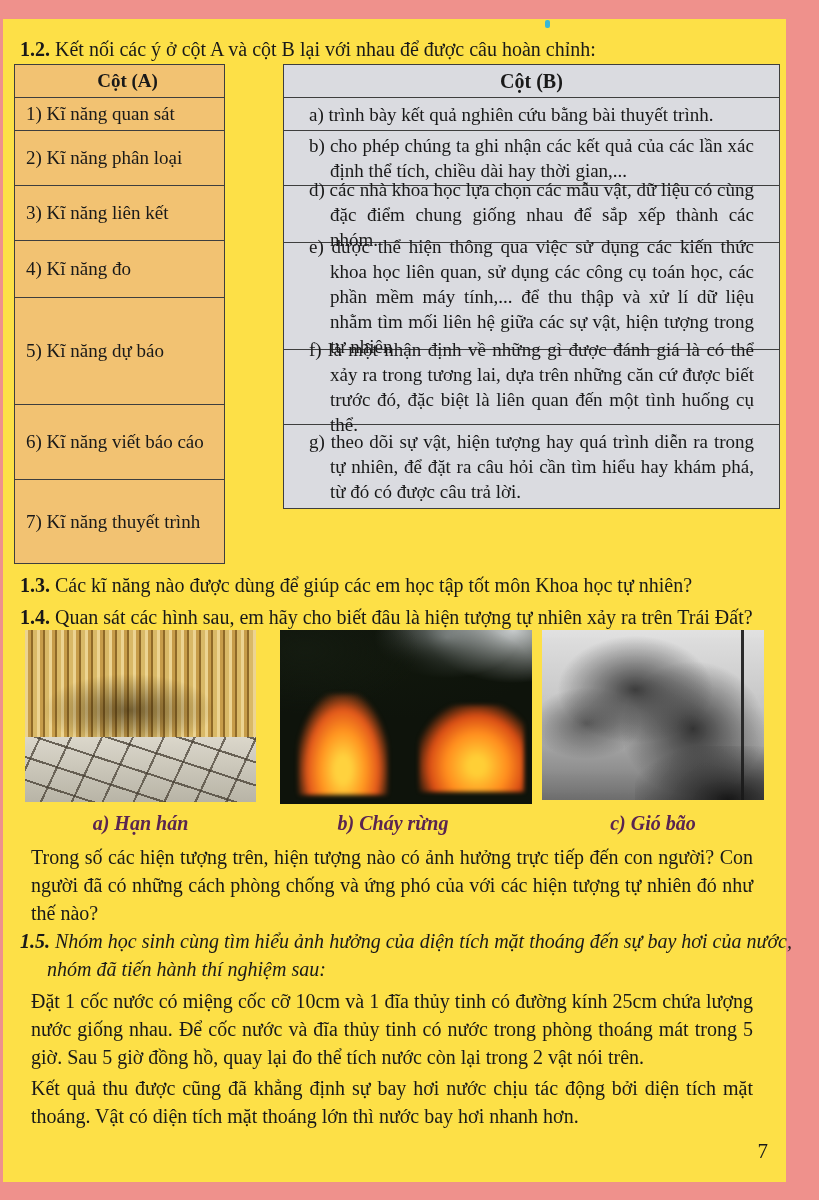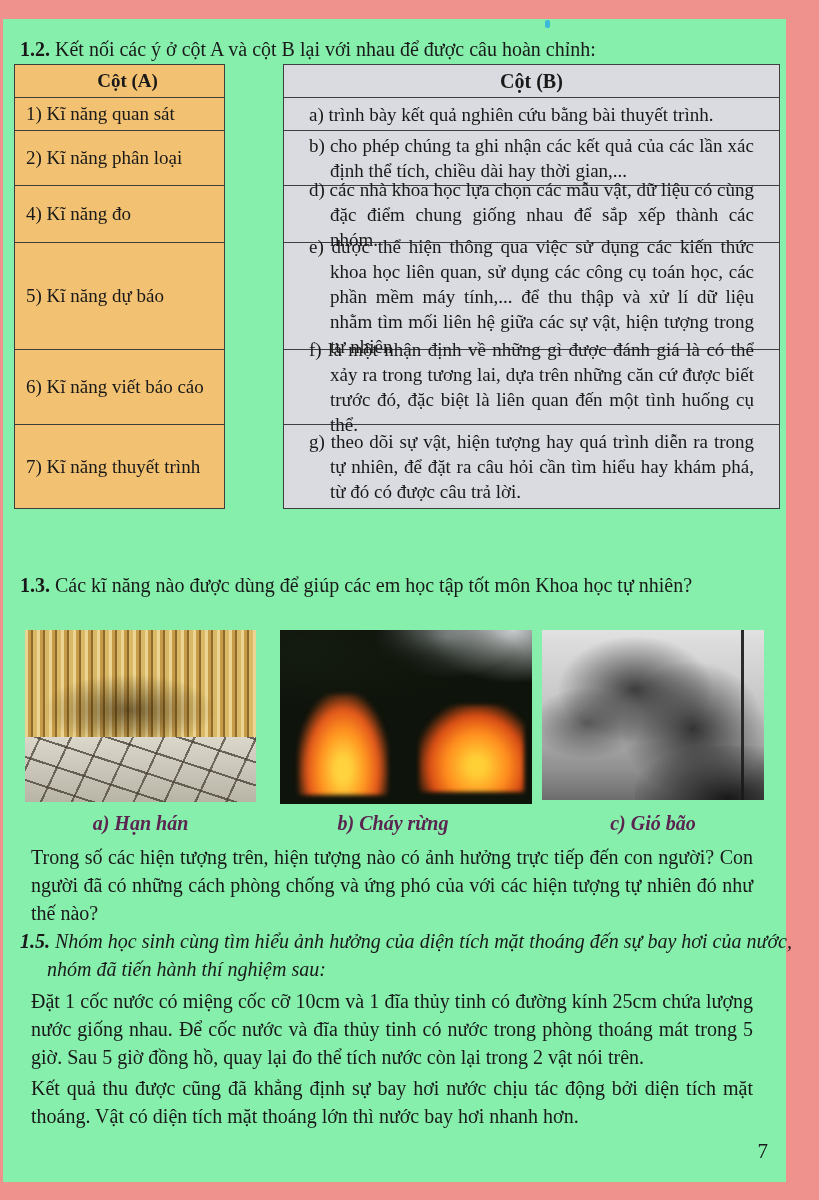--- a/index.html
+++ b/index.html
@@ -1,18 +1,18 @@
 <!DOCTYPE html>
 <html><head>
 <meta charset="utf-8">
 <style>
   html,body{margin:0;padding:0;}
   body{background:#ef918c;font-family:"Liberation Serif","DejaVu Serif",serif;color:#191919;}
   #stage{position:relative;width:819px;height:1200px;background:#ef918c;overflow:hidden;}
-  #sheet{position:absolute;left:3px;top:19px;width:783px;height:1163px;background:#86efac;}
+  #sheet{position:absolute;left:3px;top:19px;width:783px;height:1163px;background:#fde047;}
 
   
   .h-item{position:absolute;left:17px;width:745px;font-size:20px;line-height:28px;
           padding-left:27px;text-indent:-27px;text-align:justify;}
   .h-item .lbl{font-weight:bold;margin-right:5px;}
   .para{position:absolute;left:28px;width:722px;font-size:20px;line-height:28px;text-align:justify;}
 
   
   .colA,.colB{position:absolute;top:45px;border:1px solid #3e3e3e;}
   .colA{left:11px;width:209px;background:#f2c272;}
@@ -78,20 +78,21 @@
     <div class="speck"></div>
 
     <div class="h-item" style="top:16px;">
       <span class="lbl">1.2.</span><span>Kết nối các ý ở cột A và cột B lại với nhau để được câu hoàn chỉnh:</span>
     </div>
 
     <div class="colA">
       <div class="cell hdr rh0">Cột (A)</div>
       <div class="cell rh1">1) Kĩ năng quan sát</div>
       <div class="cell rh2">2) Kĩ năng phân loại</div>
+      <div class="cell rh3">3) Kĩ năng liên kết</div>
       <div class="cell rh4">4) Kĩ năng đo</div>
       <div class="cell rh5">5) Kĩ năng dự báo</div>
       <div class="cell rh6">6) Kĩ năng viết báo cáo</div>
       <div class="cell rh7">7) Kĩ năng thuyết trình</div>
     </div>
 
     <div class="colB">
       <div class="cell hdr rh0">Cột (B)</div>
       <div class="cell rh1">
           <p>a) trình bày kết quả nghiên cứu bằng bài thuyết trình.</p>
@@ -110,20 +111,23 @@
         </div>
       <div class="cell rh7">
           <p>g) theo dõi sự vật, hiện tượng hay quá trình diễn ra trong tự nhiên, để đặt ra câu hỏi cần tìm hiểu hay khám phá, từ đó có được câu trả lời.</p>
         </div>
     </div>
 
     <div class="h-item" style="top:552px;">
       <span class="lbl">1.3.</span><span>Các kĩ năng nào được dùng để giúp các em học tập tốt môn Khoa học tự nhiên?</span>
     </div>
 
+    <div class="h-item" style="top:584px;">
+      <span class="lbl">1.4.</span><span>Quan sát các hình sau, em hãy cho biết đâu là hiện tượng tự nhiên xảy ra trên Trái Đất?</span>
+    </div>
 
     <div class="ph ph-a">
       <div class="grass"></div>
       <div class="soil"></div>
     </div>
     <div class="ph ph-b">
       <div class="smoke"></div>
       <div class="canopy"></div>
       <div class="flame1"></div>
       <div class="flame2"></div>

